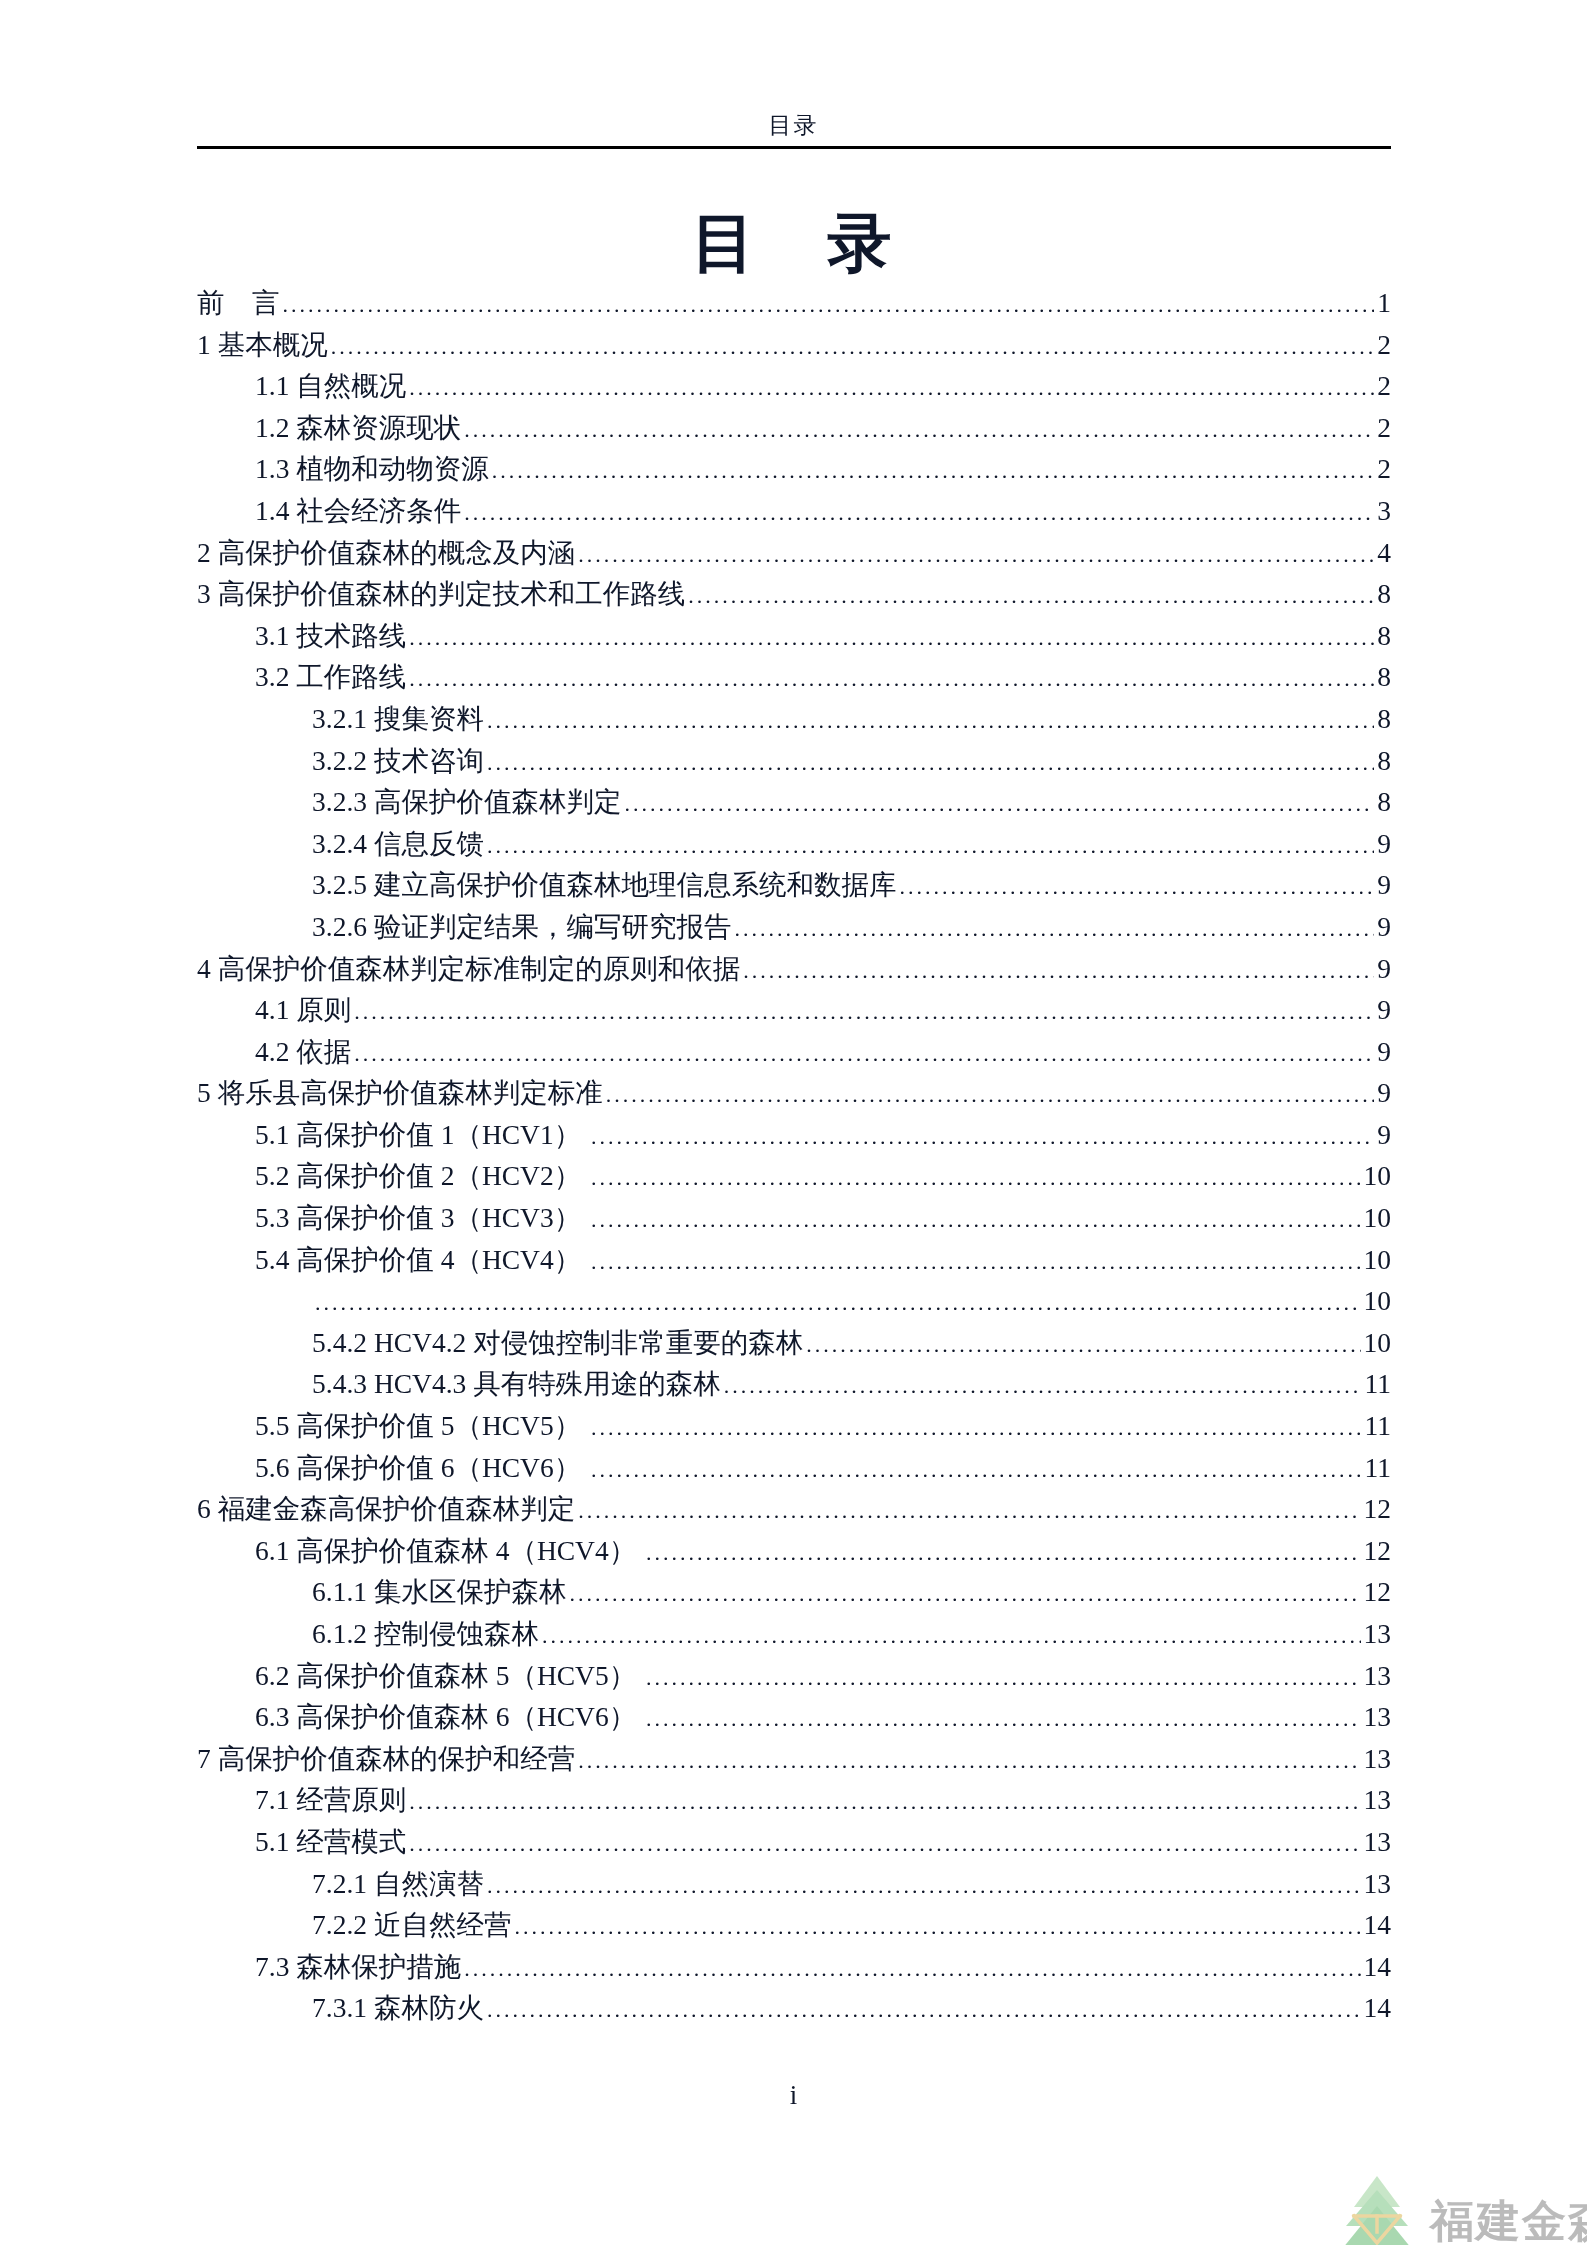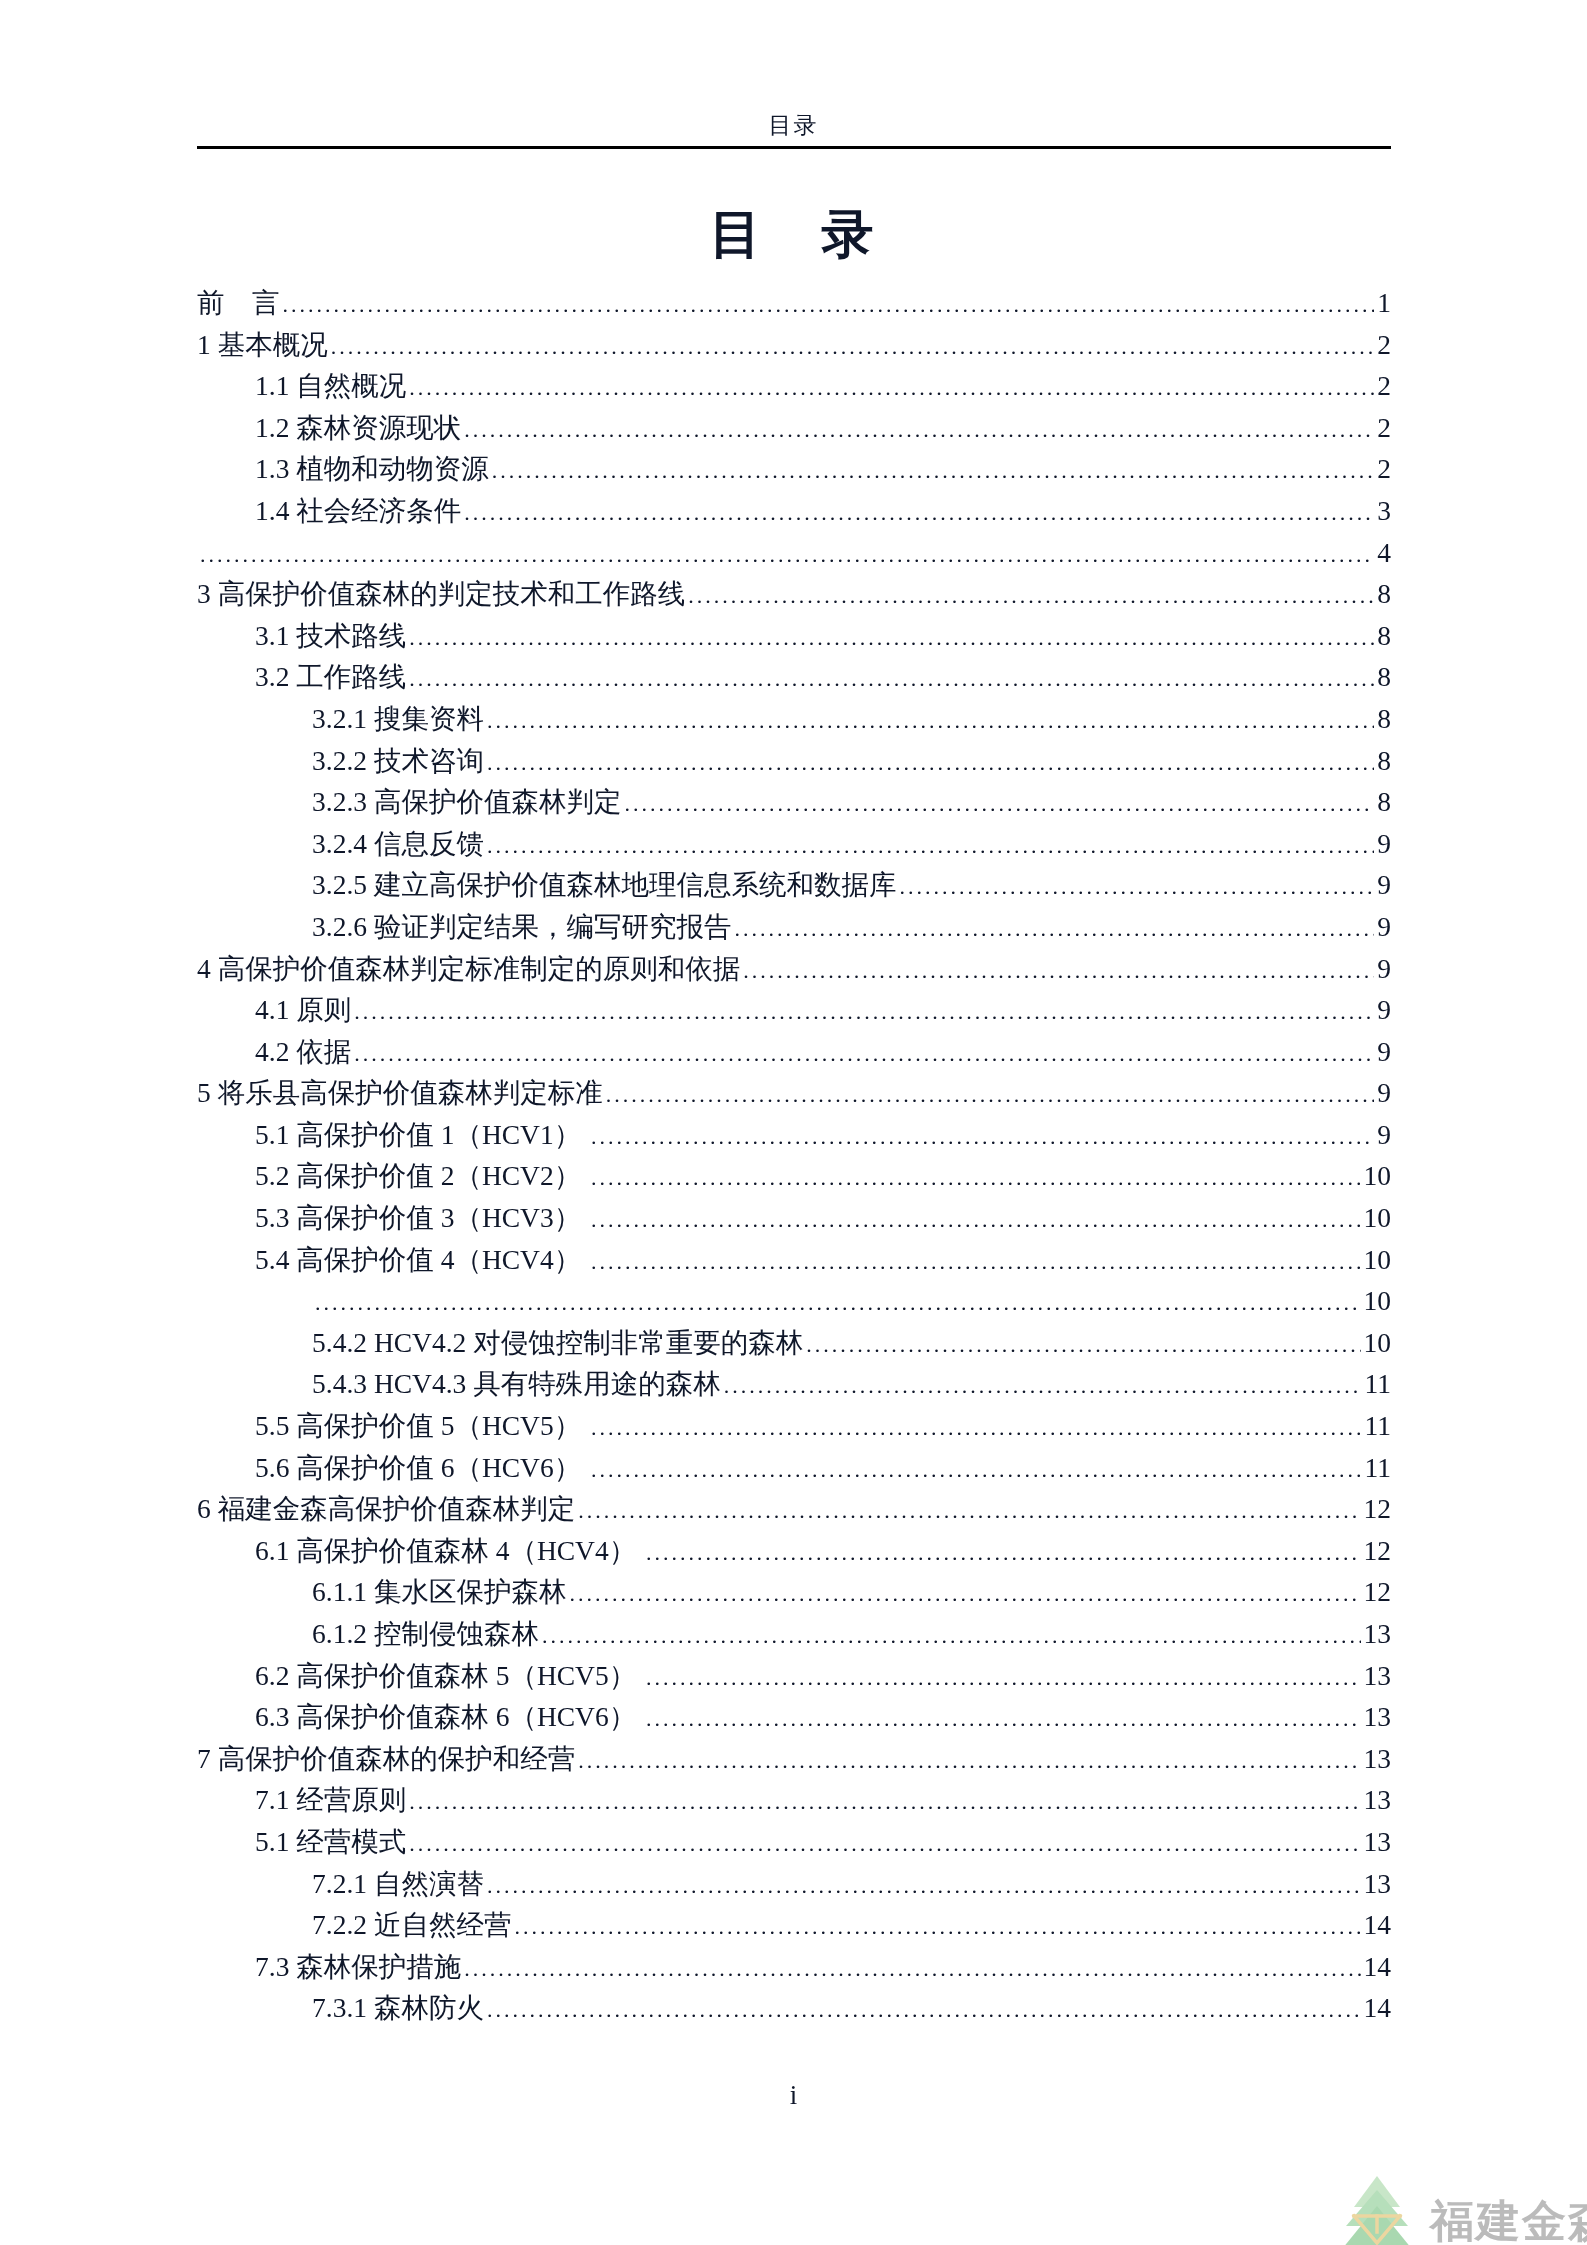--- a/index.html
+++ b/index.html
@@ -15,21 +15,21 @@
   .running-header{
     position:absolute;top:110px;left:0;width:100%;
     text-align:center;font-size:23px;letter-spacing:2px;
   }
   .header-rule{
     position:absolute;top:146px;left:197px;width:1194px;height:3px;
     background:#000;
   }
   .doc-title{
     position:absolute;top:200px;left:0;width:100%;margin:0;
-    text-align:center;font-size:52px;font-weight:bold;
+    text-align:center;font-size:64px;font-weight:bold;
     letter-spacing:4px;
   }
   .toc-list{
     position:absolute;top:282px;left:197px;width:1194px;
   }
   .toc-row{
     display:flex;align-items:baseline;
     height:41.6px;line-height:41.6px;
     font-size:27.5px;
   }
@@ -91,20 +91,21 @@
         <span class="toc-label">1.3 植物和动物资源</span>
         <span class="toc-leader">............................................................................................................................................................................................................................................................................................................</span>
         <span class="toc-page">2</span>
       </div>
       <div class="toc-row level-1">
         <span class="toc-label">1.4 社会经济条件</span>
         <span class="toc-leader">............................................................................................................................................................................................................................................................................................................</span>
         <span class="toc-page">3</span>
       </div>
       <div class="toc-row level-0">
+        <span class="toc-label">2 高保护价值森林的概念及内涵</span>
         <span class="toc-leader">............................................................................................................................................................................................................................................................................................................</span>
         <span class="toc-page">4</span>
       </div>
       <div class="toc-row level-0">
         <span class="toc-label">3 高保护价值森林的判定技术和工作路线</span>
         <span class="toc-leader">............................................................................................................................................................................................................................................................................................................</span>
         <span class="toc-page">8</span>
       </div>
       <div class="toc-row level-1">
         <span class="toc-label">3.1 技术路线</span>

